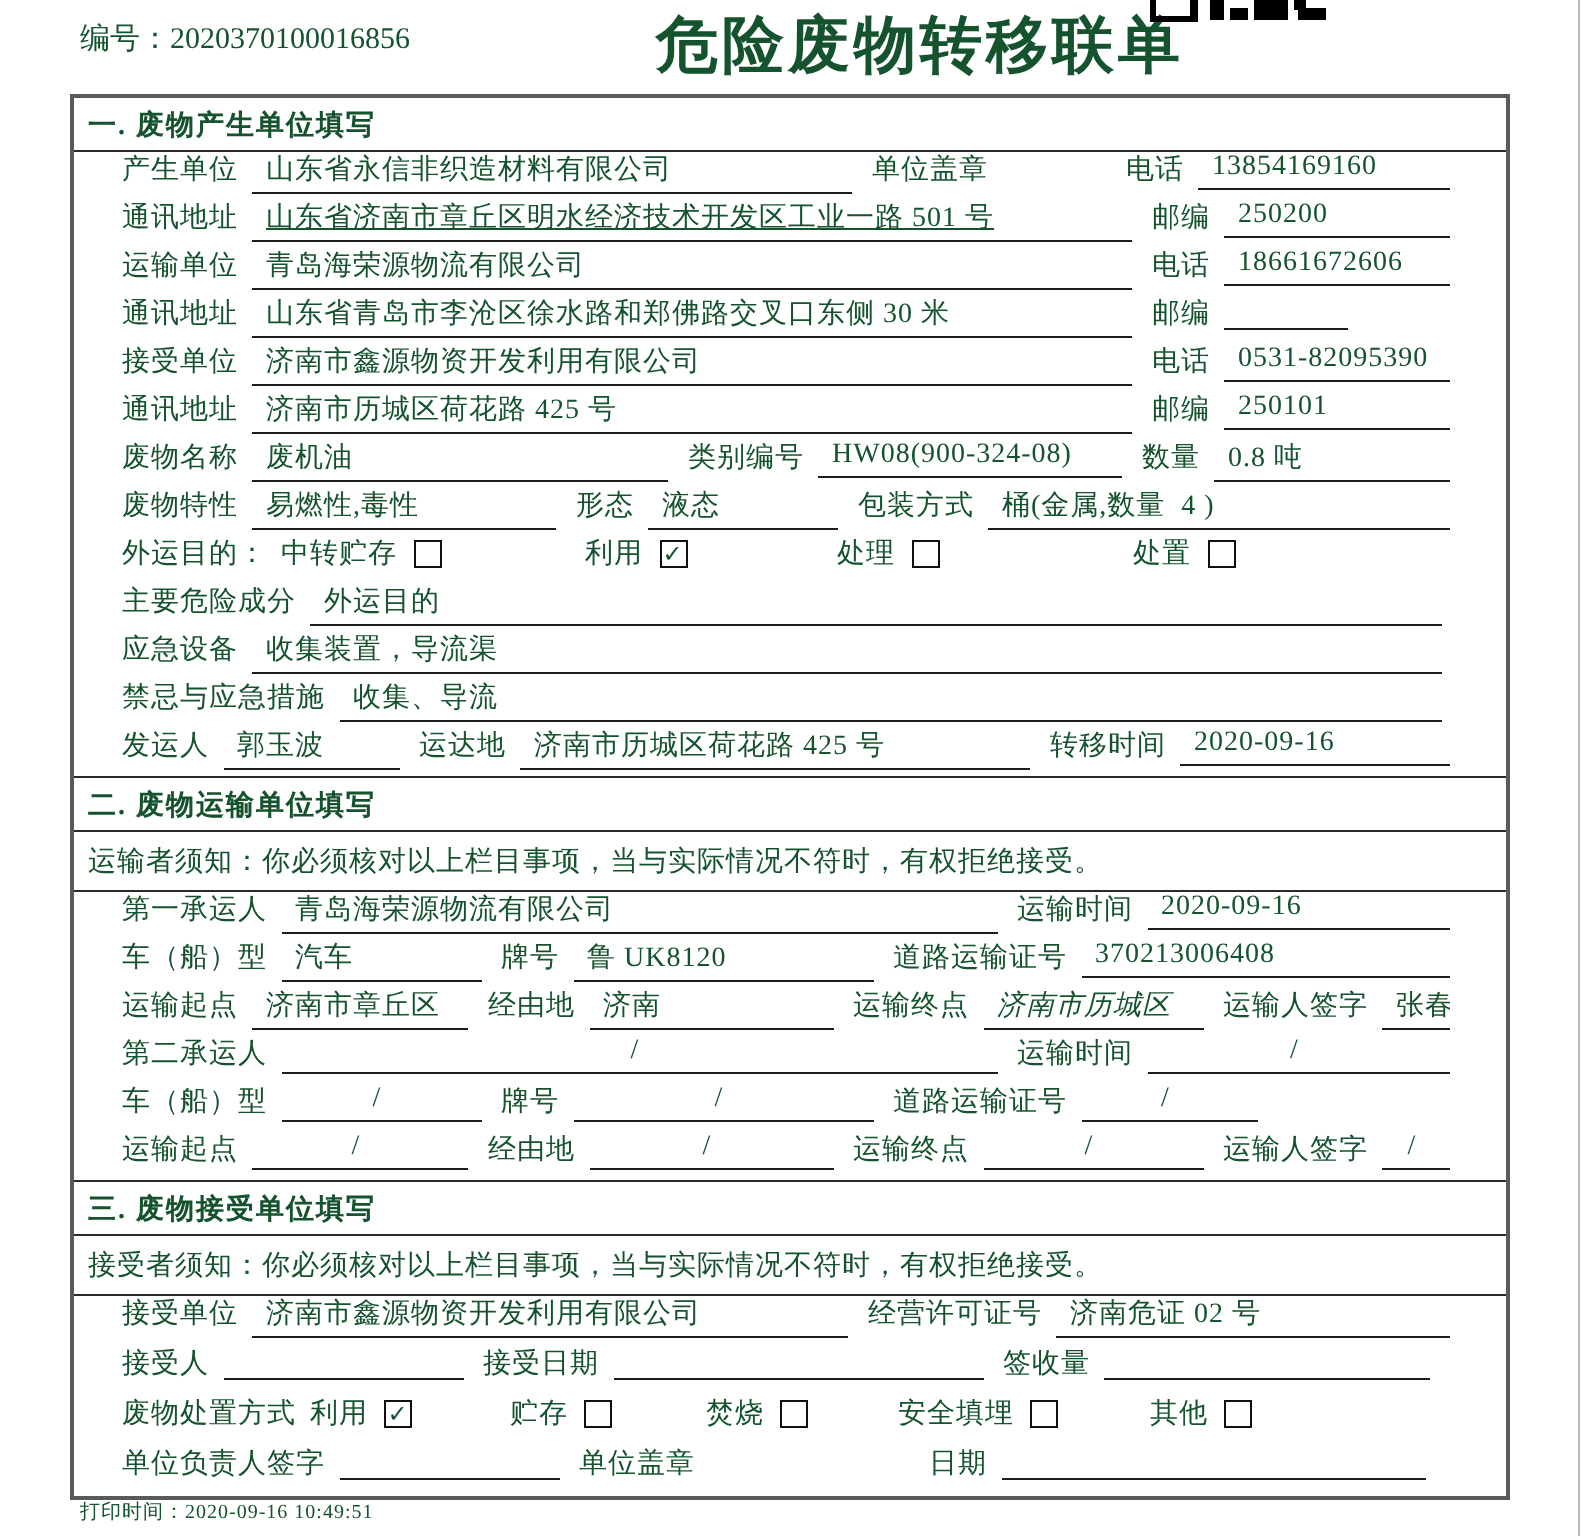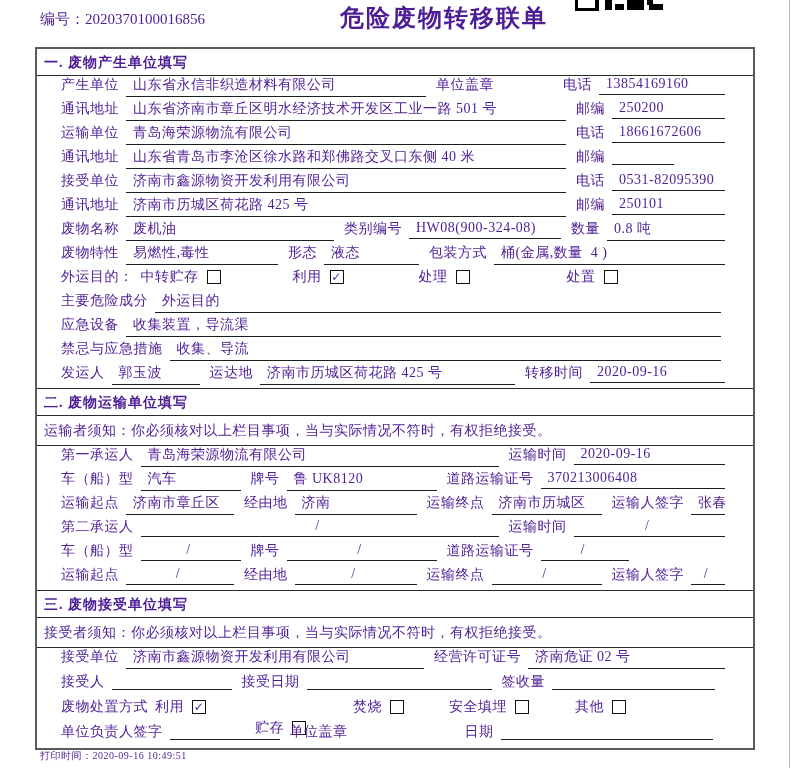--- a/index.html
+++ b/index.html
@@ -1,19 +1,19 @@
 <!DOCTYPE html>
 <html><head>
 <meta charset="utf-8">
 <style>
   html,body{margin:0;padding:0;background:#fff;}
   .page{position:relative;width:796px;height:768px;background:#ffffff;overflow:hidden;
-        font-family:"Liberation Serif","DejaVu Serif",serif;color:#4c1d95;}
+        font-family:"Liberation Serif","DejaVu Serif",serif;color:#14532d;}
   .serial{position:absolute;left:40px;top:10px;font-size:15px;white-space:nowrap;}
-  .doc-title{position:absolute;left:340px;top:2px;font-size:24px;font-weight:bold;letter-spacing:2px;white-space:nowrap;}
+  .doc-title{position:absolute;left:328px;top:2px;font-size:31px;font-weight:bold;letter-spacing:2px;white-space:nowrap;}
   .qr{position:absolute;left:575px;top:0;}
   .page-edge{position:absolute;left:789px;top:0;width:1px;height:768px;background:#b9b9b9;}
   .form-table{position:absolute;left:35px;top:47px;width:720px;border:2px solid #5a5a5a;background:#fff;box-sizing:border-box;}
   .sec-title{font-size:14px;font-weight:bold;padding:5px 7px 3px 7px;border-bottom:1px solid #2a2a2a;letter-spacing:1px;}
   .section + .section .sec-title{border-top:1px solid #2a2a2a;}
   .note-row{font-size:14px;padding:6px 7px 5px 7px;border-bottom:1px solid #2a2a2a;letter-spacing:0.5px;}
   .row{display:flex;align-items:flex-start;height:24px;padding:0 24px;box-sizing:border-box;font-size:14px;}
   .section:last-child .row{height:25px;}
   .lbl{flex:none;white-space:pre;padding-bottom:2px;margin-right:7px;letter-spacing:0.5px;}
   .val{flex:none;border-bottom:1px solid #1d1d1d;white-space:pre;padding:0 4px 2px 7px;
@@ -48,33 +48,33 @@
         <div class="sec-title">一. 废物产生单位填写</div>
         <div class="row">
           <span class="lbl">产生单位</span>
           <span class="val" style="width: 300px;">山东省永信非织造材料有限公司</span>
           <span class="lbl" style="width: 120px;">单位盖章</span>
           <span class="lbl">电话</span>
           <span class="val grow">13854169160</span>
         </div>
         <div class="row">
           <span class="lbl">通讯地址</span>
-          <span class="val" style="width: 440px;">山东省济南市章丘区明水经济技术开发区工业一路 501 号</span>
+          <span class="val" style="width: 440px; text-decoration: underline;">山东省济南市章丘区明水经济技术开发区工业一路 501 号</span>
           <span class="lbl">邮编</span>
           <span class="val grow">250200</span>
         </div>
         <div class="row">
           <span class="lbl">运输单位</span>
           <span class="val" style="width: 440px;">青岛海荣源物流有限公司</span>
           <span class="lbl">电话</span>
           <span class="val grow">18661672606</span>
         </div>
         <div class="row">
           <span class="lbl">通讯地址</span>
-          <span class="val" style="width: 440px;">山东省青岛市李沧区徐水路和郑佛路交叉口东侧 40 米</span>
+          <span class="val" style="width: 440px;">山东省青岛市李沧区徐水路和郑佛路交叉口东侧 30 米</span>
           <span class="lbl">邮编</span>
           <span class="val grow" style="margin-right: 55px;"></span>
         </div>
         <div class="row">
           <span class="lbl">接受单位</span>
           <span class="val" style="width: 440px;">济南市鑫源物资开发利用有限公司</span>
           <span class="lbl">电话</span>
           <span class="val grow">0531-82095390</span>
         </div>
         <div class="row">
@@ -155,21 +155,21 @@
           <span class="val" style="width: 150px;">鲁 UK8120</span>
           <span class="lbl">道路运输证号</span>
           <span class="val grow">370213006408</span>
         </div>
         <div class="row">
           <span class="lbl">运输起点</span>
           <span class="val" style="width: 108px;">济南市章丘区</span>
           <span class="lbl">经由地</span>
           <span class="val" style="width: 122px;">济南</span>
           <span class="lbl">运输终点</span>
-          <span class="val" style="width: 110px;">济南市历城区</span>
+          <span class="val" style="width: 110px; font-style: italic;">济南市历城区</span>
           <span class="lbl">运输人签字</span>
           <span class="val grow">张春雷</span>
         </div>
         <div class="row">
           <span class="lbl">第二承运人</span>
           <span class="val center" style="width: 358px;">/</span>
           <span class="lbl">运输时间</span>
           <span class="val grow center">/</span>
         </div>
         <div class="row">
@@ -207,21 +207,21 @@
           <span class="val" style="width: 185px;"></span>
           <span class="lbl">签收量</span>
           <span class="val grow" style="margin-right: 14px;"></span>
         </div>
         <div class="row">
           <span class="lbl">废物处置方式</span>
           <span class="chk" style="width: 100px;">
             <span>利用</span>
             <span class="box">✓</span>
           </span>
-          <span class="chk" style="width: 98px; margin-top: 21px;">
+          <span class="chk" style="width: 98px;">
             <span>贮存</span>
             <span class="box"></span>
           </span>
           <span class="chk" style="width: 96px;">
             <span>焚烧</span>
             <span class="box"></span>
           </span>
           <span class="chk" style="width: 126px;">
             <span>安全填埋</span>
             <span class="box"></span>

